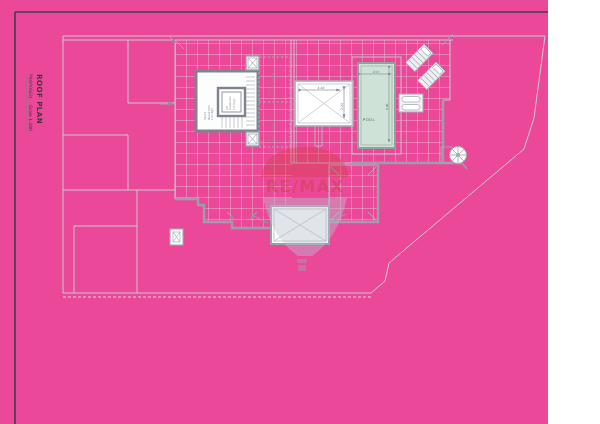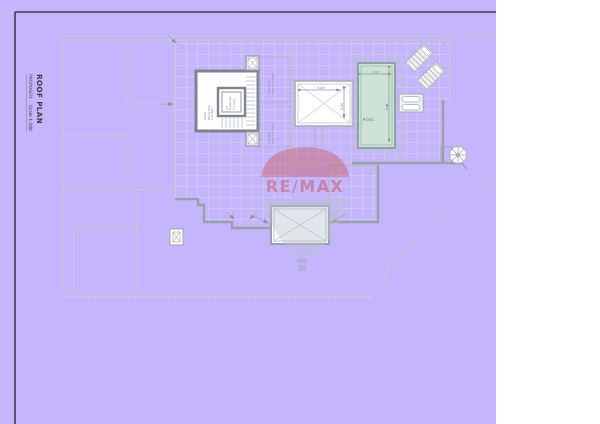--- a/index.html
+++ b/index.html
@@ -1,16 +1,16 @@
 <!DOCTYPE html>
 <html><head>
 <meta charset="utf-8">
 <style>
   html,body{margin:0;padding:0;background:#ffffff;}
-  .stage{position:relative;width:496px;height:424px;background:#c4b5fd;overflow:hidden;
+  .stage{position:relative;width:548px;height:424px;background:#ec4899;overflow:hidden;
          font-family:"DejaVu Sans","Liberation Sans",sans-serif;}
   svg{position:absolute;left:0;top:0;}
   text{font-family:"DejaVu Sans","Liberation Sans",sans-serif;}
 </style>
 </head>
 <body>
 
 <div class="stage">
 <svg width="600" height="424" viewBox="0 0 600 424">
 

